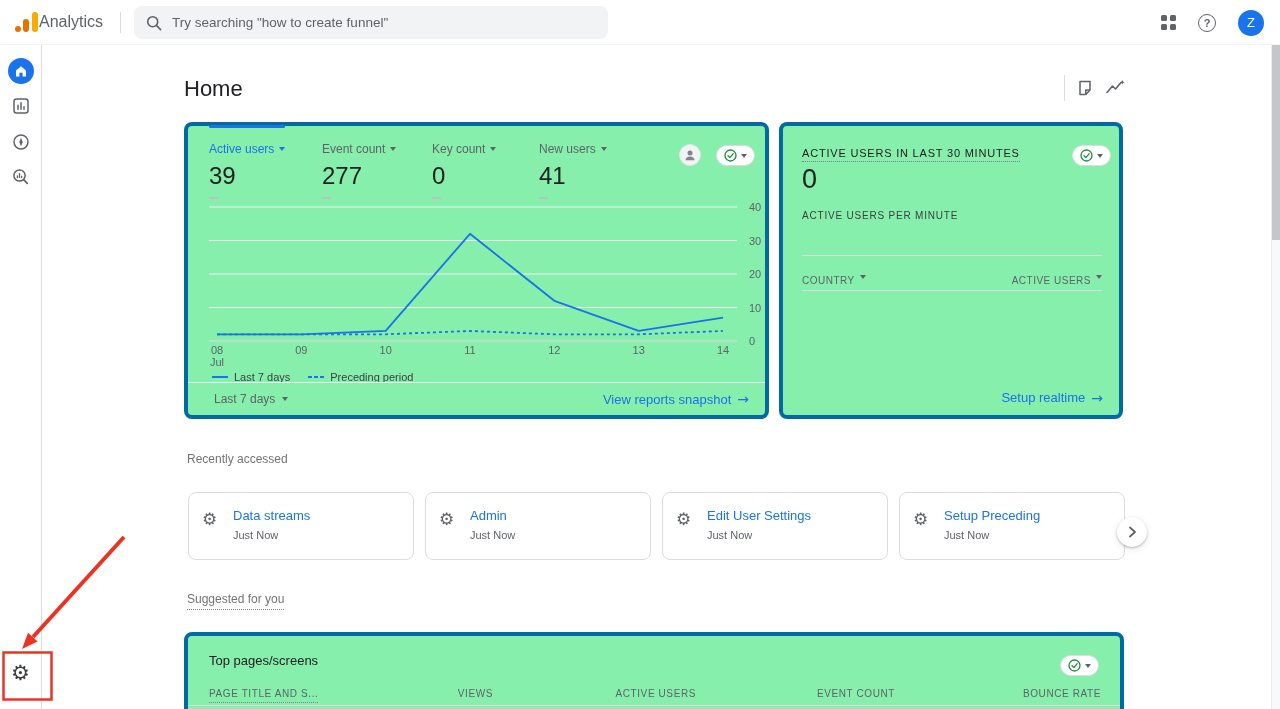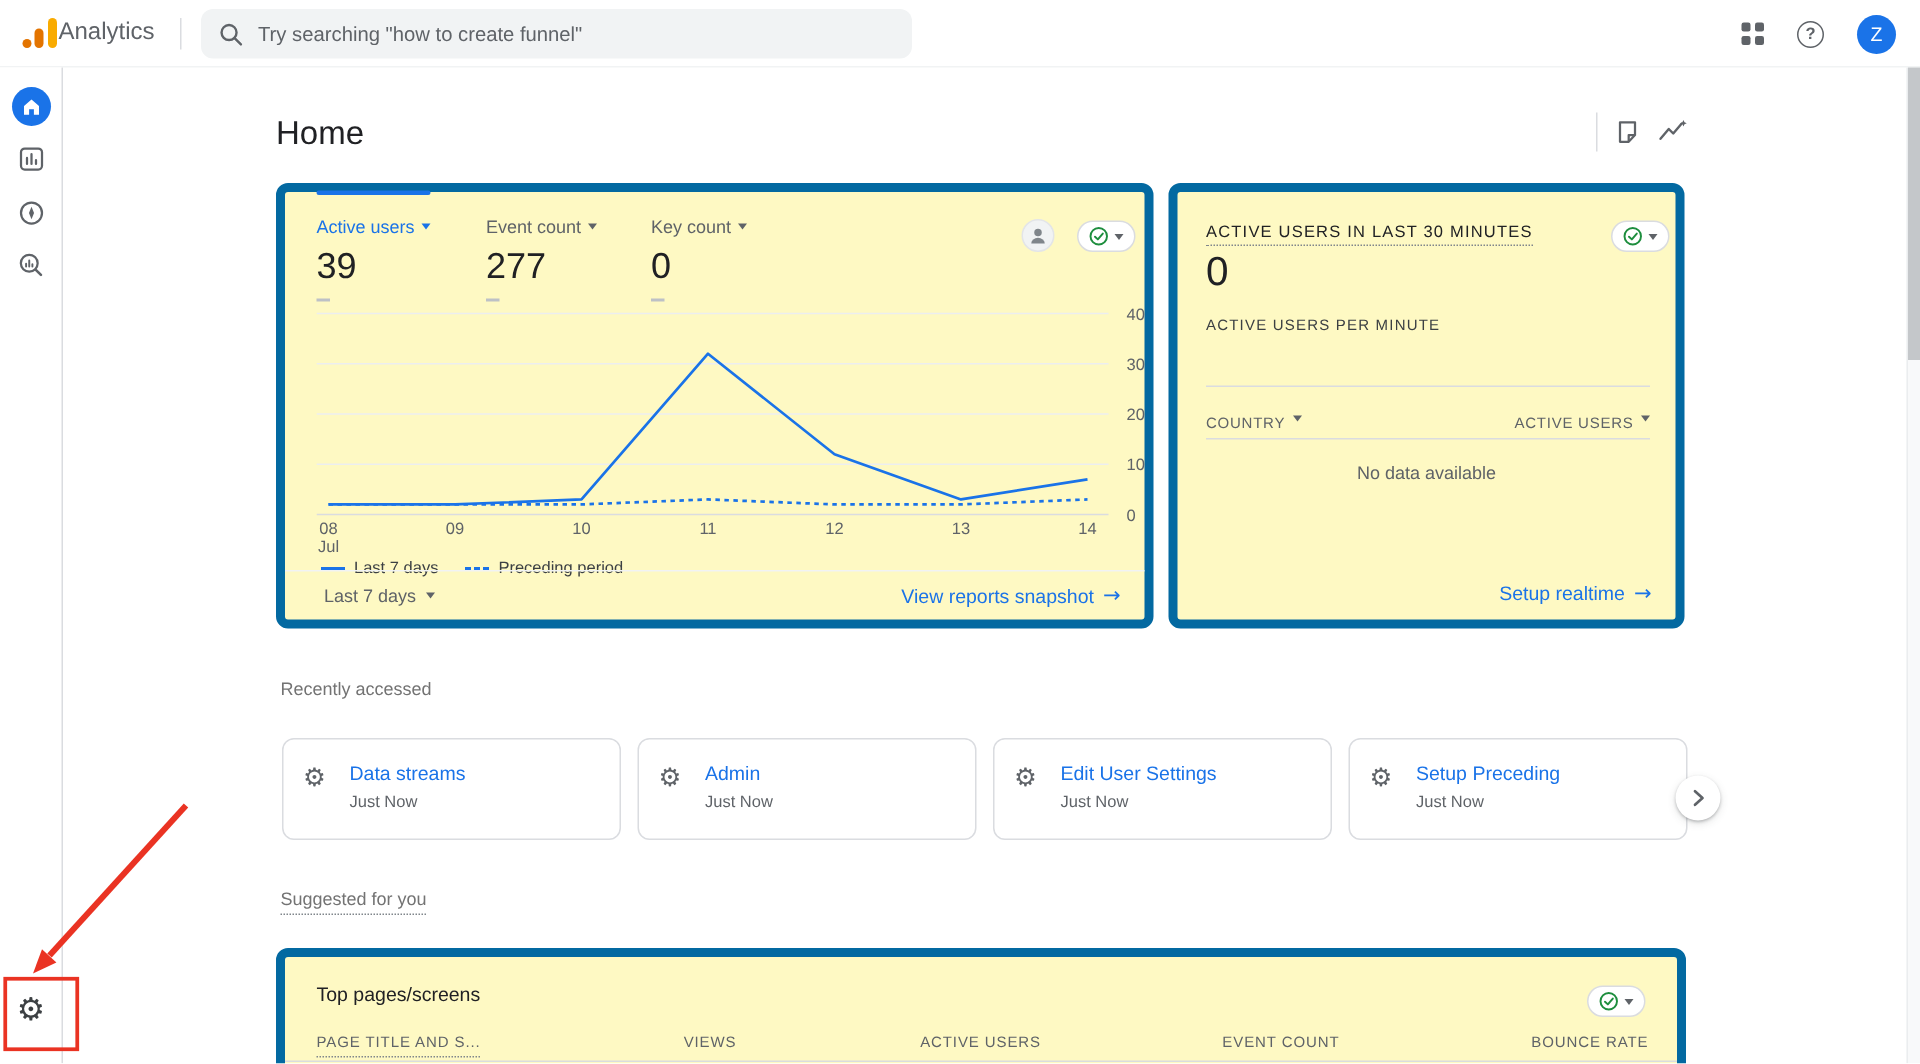--- a/index.html
+++ b/index.html
@@ -34,21 +34,21 @@
   .side-icon{position:absolute;left:50%;transform:translateX(-50%);cursor:pointer;display:flex;align-items:center;justify-content:center}
   .home-circle{width:26px;height:26px;border-radius:50%;background:#1a73e8;display:flex;align-items:center;justify-content:center}
   .gear-glyph{font-size:21px;color:#3c4043;line-height:1;font-family:"DejaVu Sans",sans-serif}
 
   
   .page-title{position:absolute;left:184px;top:76px;font-size:22px;font-weight:400;color:#202124}
   .header-divider{position:absolute;left:1064px;top:75px;width:1px;height:26px;background:#dadce0}
   .hdr-btn{position:absolute;cursor:pointer}
 
   
-  .card{position:absolute;background:#fef9c3;border:6px solid #0369a1;border-radius:8px}
+  .card{position:absolute;background:#86efac;border:4px solid #0369a1;border-radius:8px}
   #overview-card{left:184px;top:122px;width:585px;height:297px}
   #realtime-card{left:779px;top:122px;width:344px;height:297px}
   .tab-indicator{position:absolute;left:21px;top:-1px;width:76px;height:3px;background:#1a73e8;border-radius:2px}
 
   .metric{position:absolute;top:16px;cursor:pointer}
   .metric .mlabel{font-size:12px;color:#5f6368;display:flex;align-items:center;gap:5px;white-space:nowrap}
   .metric.active .mlabel{color:#1a73e8}
   .metric .mvalue{font-size:24px;color:#202124;margin-top:6px;font-weight:400}
   .metric .spark{width:9px;height:2px;background:#bdc1c6;margin-top:7px}
   .caret{width:0;height:0;border-left:3.5px solid transparent;border-right:3.5px solid transparent;border-top:4px solid #5f6368;display:inline-block}
@@ -216,20 +216,28 @@
         </div>
       <div class="mvalue">277</div>
       <div class="spark"></div>
     </div>
     <div class="metric" style="left:244px">
       <div class="mlabel">
           <span>Key count</span>
           <i class="caret"></i>
         </div>
       <div class="mvalue">0</div>
+      <div class="spark"></div>
+    </div>
+    <div class="metric" style="left:351px">
+      <div class="mlabel">
+          <span>New users</span>
+          <i class="caret"></i>
+        </div>
+      <div class="mvalue">41</div>
       <div class="spark"></div>
     </div>
 
     <div class="person-circle">
       <svg width="12" height="12" viewBox="0 0 12 12">
         <circle cx="6" cy="4" r="2.5" fill="#80868b"></circle>
         <path d="M1.5 11.3 a4.5 3.8 0 0 1 9 0 Z" fill="#80868b"></path>
       </svg>
     </div>
     <div class="pill">
@@ -305,21 +313,20 @@
     <div class="rt-table-head">
       <span class="rt-col">
         <span>COUNTRY</span>
         <i class="caret"></i>
       </span>
       <span class="rt-col">
         <span>ACTIVE USERS</span>
         <i class="caret"></i>
       </span>
     </div>
-    <div class="rt-empty">No data available</div>
     <a class="blue-link rt-link">
       <span>Setup realtime</span>
       <span class="arrow-glyph">→</span>
     </a>
   </div>
 
   <div class="section-title" style="left:187px;top:452px">Recently accessed</div>
 
   <div class="recent-row">
     <div class="recent-card">

